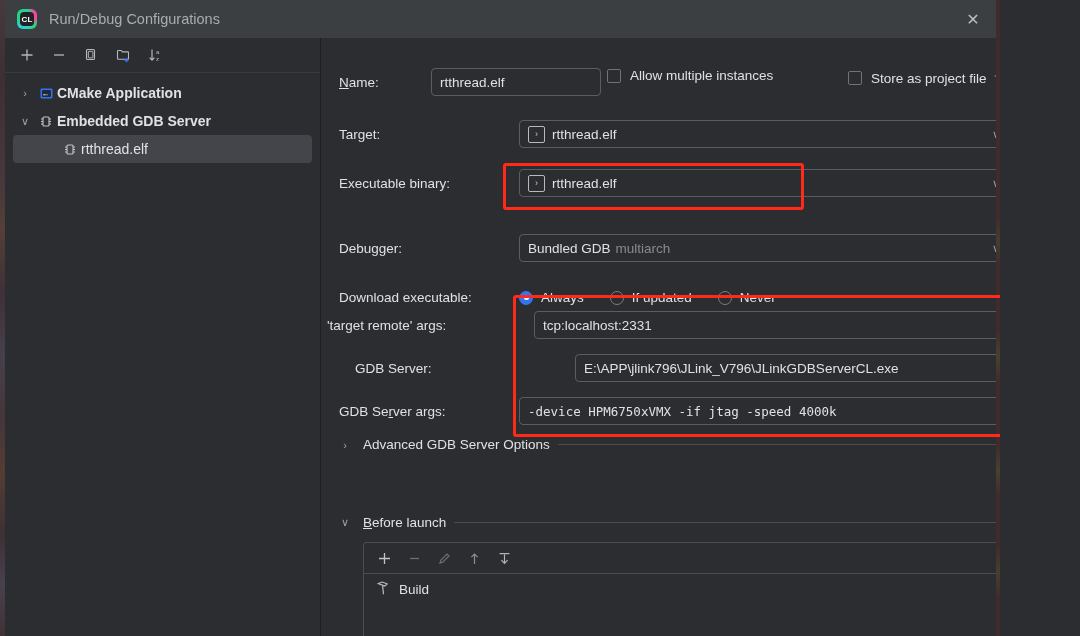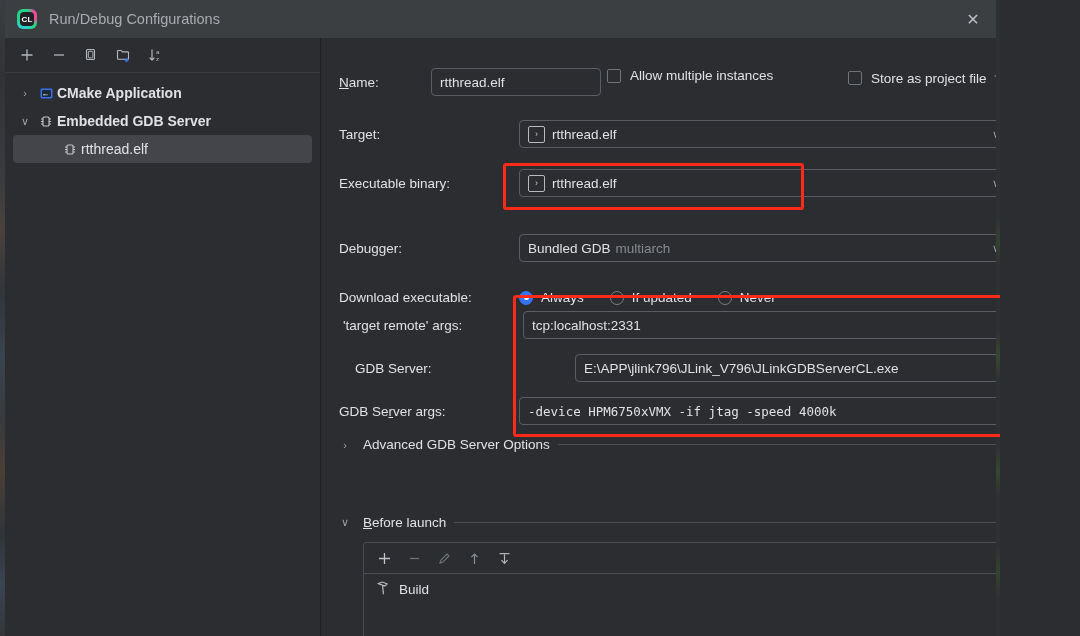--- a/index.html
+++ b/index.html
@@ -5,21 +5,21 @@
   html, body {
     margin: 0; padding: 0;
     background: #2b2d30;
     font-family: "Liberation Sans", sans-serif;
   }
   #root {
     position: relative;
     width: 1000px;
     height: 636px;
     overflow: hidden;
-    background: #404040;
+    background: #b91c1c;
     color: #dfe1e5;
     font-size: 13.5px;
   }
 
   
   .ide-edge-left {
     position: absolute; left: 0; top: 0; width: 5px; height: 636px;
     background: linear-gradient(180deg,#3a3d41 0%, #2f3135 12%, #393b3f 28%,
       #4a433a 36%, #30333a 46%, #3a4450 56%, #37393d 66%, #4a4034 74%,
       #2f3338 84%, #3b4554 92%, #323438 100%);
@@ -346,21 +346,21 @@
       <div class="radio-item">
         <div class="radio"></div>
         <div class="lbl">If updated</div>
       </div>
       <div class="radio-item">
         <div class="radio"></div>
         <div class="lbl">Never</div>
       </div>
     </div>
 
-    <div class="row" style="left:22px; top:273px;">
+    <div class="row" style="left:6px; top:273px;gap:27px;">
       <div class="lbl" style="width:180px;">'target remote' args:</div>
       <div class="field" style="width:525px;">
         <span>tcp:localhost:2331</span>
         <span class="combo-caret" style="color:#7e8187;">+</span>
       </div>
     </div>
 
     <div class="row" style="left:34px; top:316px;gap:40px;">
       <div class="lbl" style="width:180px;">GDB Server:</div>
       <div class="field" style="width:525px;">

